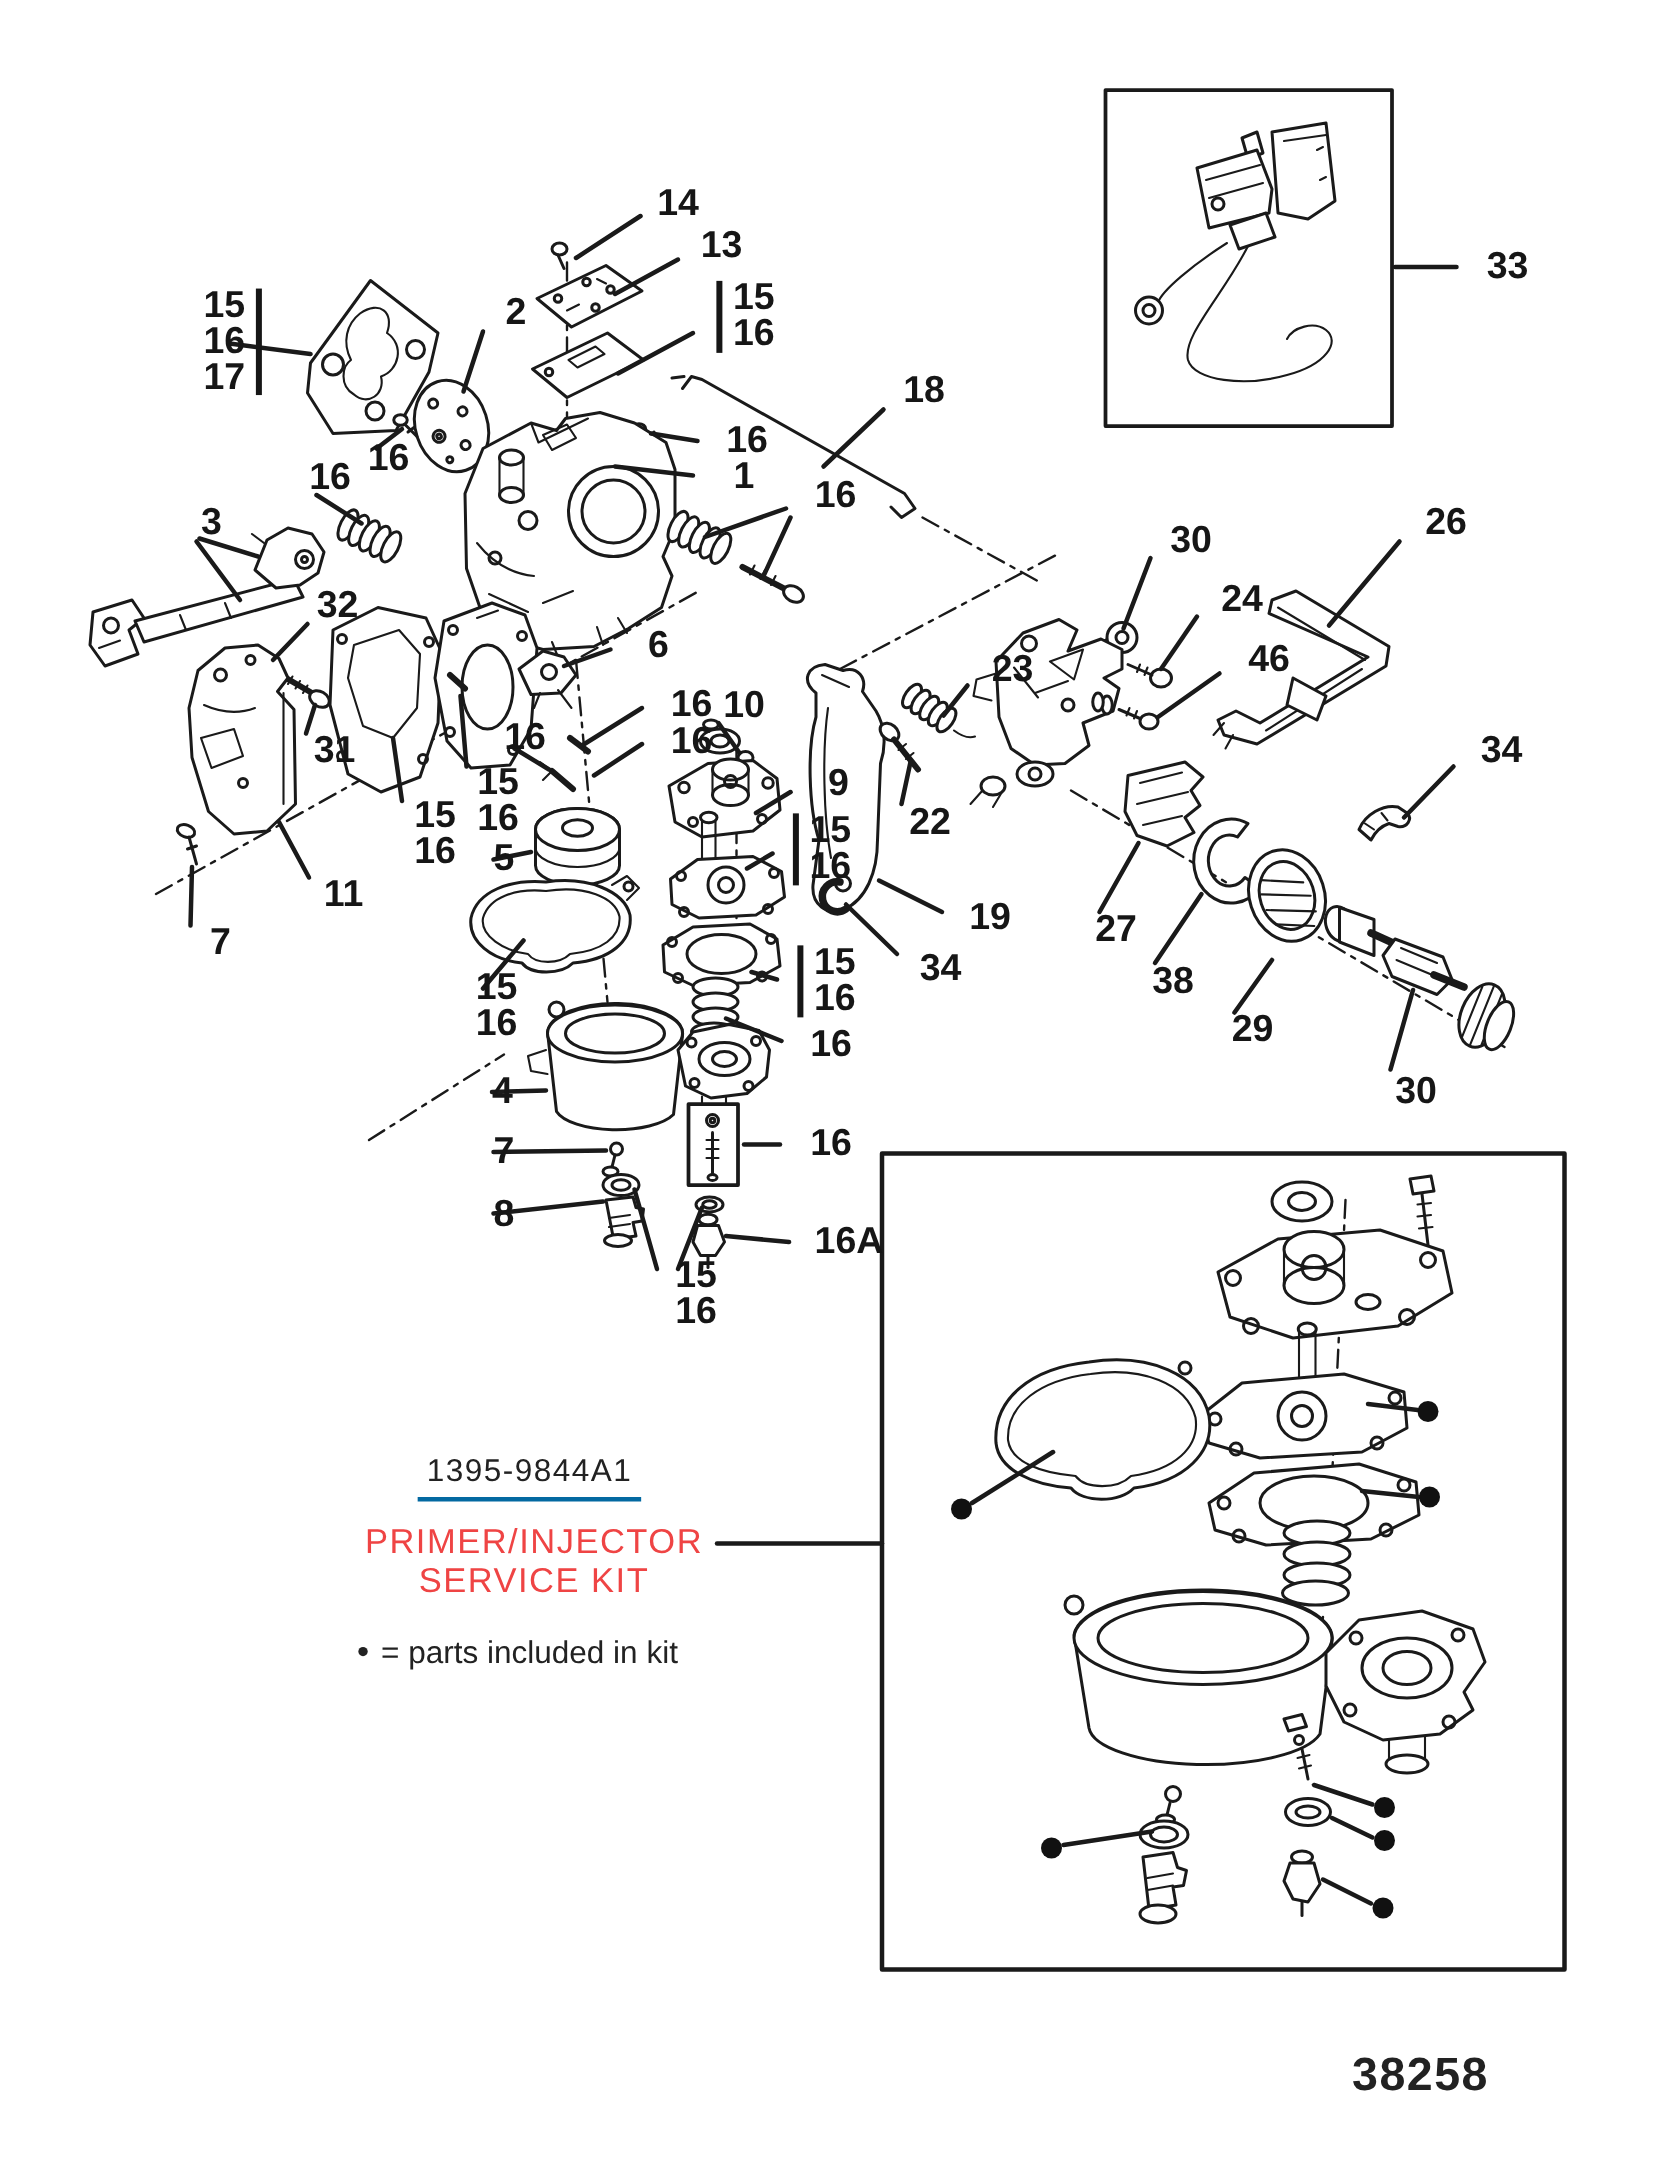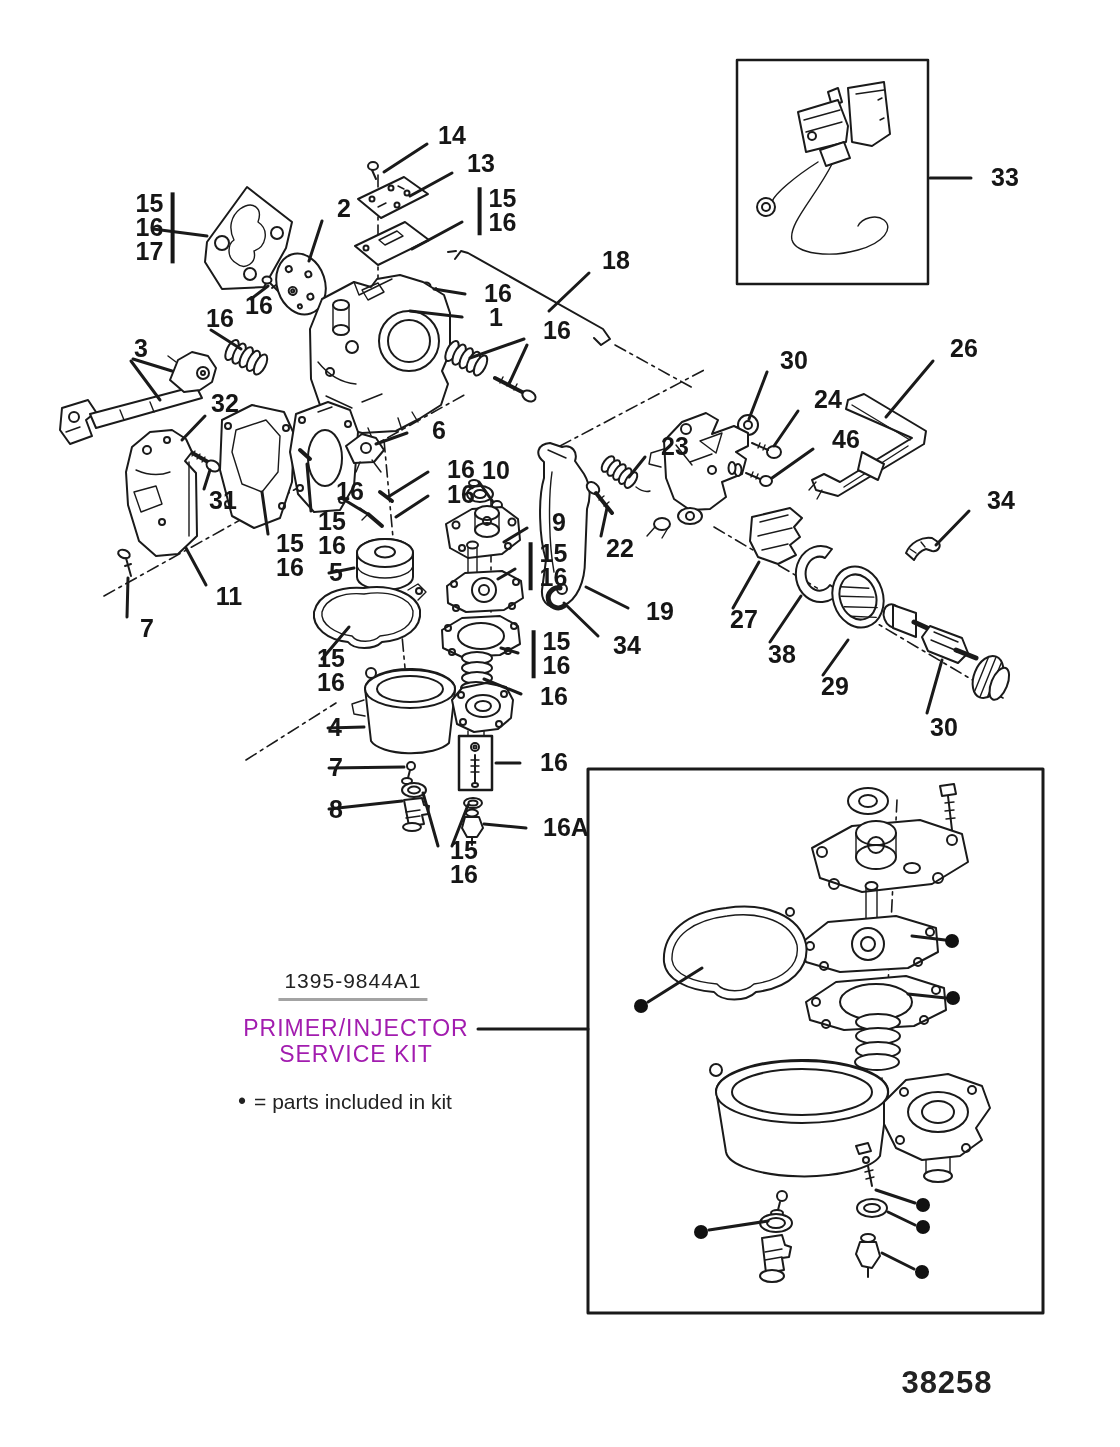--- a/index.html
+++ b/index.html
@@ -13,23 +13,23 @@
   .dash{stroke-width:1.6;stroke-dasharray:12 5 3 5;}
   .thin{stroke-width:1.4;}
   #callout-layer{position:absolute;left:0;top:0;width:100%;height:100%;pointer-events:none;margin-left:19px;}
   .callout{position:absolute;transform:translate(-50%,-50%);
            font-weight:700;font-size:25px;line-height:.95;letter-spacing:0;
            white-space:pre-line;text-align:center;color:#161616;}
   .callout.bar-left{border-left:4px solid #161616;padding-left:7px;text-align:left;}
   .callout.bar-right{border-right:4px solid #161616;padding-right:7px;text-align:right;}
   .kit-part-number{position:absolute;left:353px;top:985px;transform:translate(-50%,-50%);
            font-size:21px;letter-spacing:1px;color:#222;
-           border-bottom:3px solid #a3a3a3;padding:0 6px 5px 6px;}
+           border-bottom:3px solid #0369a1;padding:0 6px 5px 6px;}
   .kit-title{position:absolute;left:356px;top:1041px;transform:translate(-50%,-50%);
-           font-size:23px;letter-spacing:1px;color:#a21caf;text-align:center;line-height:1.15;}
+           font-size:23px;letter-spacing:1px;color:#ef4444;text-align:center;line-height:1.15;}
   .kit-legend{position:absolute;left:238px;top:1101px;transform:translate(0,-50%);
            font-size:21px;color:#222;}
   .kit-legend .bullet{font-size:23px;margin-right:8px;}
   .figure-number{position:absolute;left:947px;top:1383px;transform:translate(-50%,-50%);
            font-weight:700;font-size:31px;letter-spacing:1px;color:#222;}
 </style>
 </head>
 <body>
 
 <div class="stage">

